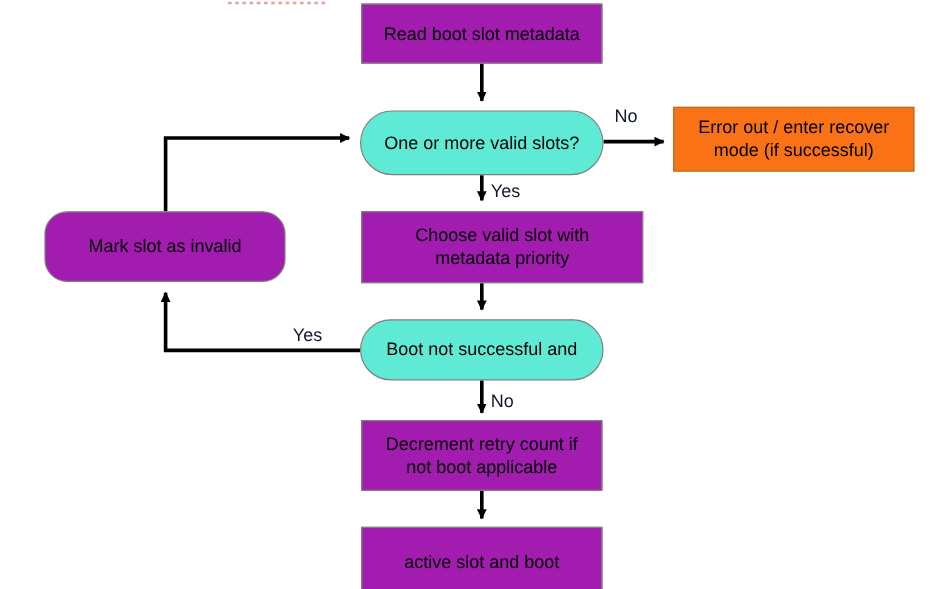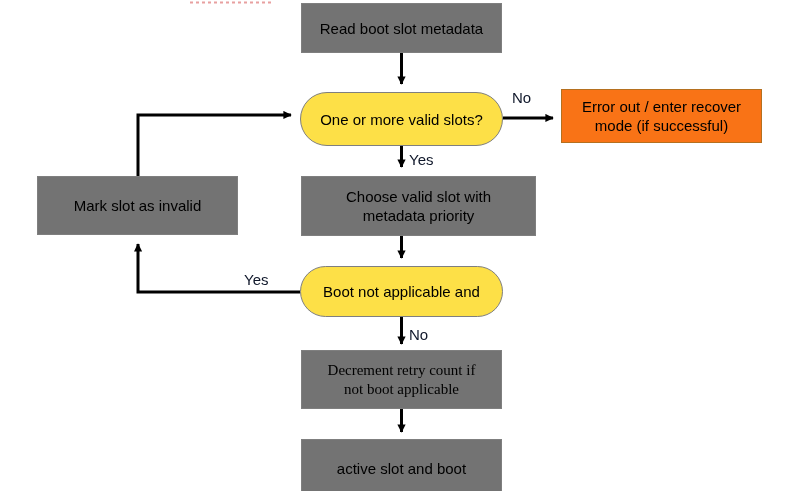--- a/index.html
+++ b/index.html
@@ -29,25 +29,25 @@
     align-items: center;
     justify-content: center;
     text-align: center;
     font-family: "Liberation Sans", sans-serif;
     font-size: 15px;
     line-height: 19px;
     color: #000000;
     z-index: 3;
   }
   .proc {
-    background: #737373;
+    background: #a21caf;
     border: 1px solid #7f7f7f;
   }
   .decision {
-    background: #fde047;
+    background: #5eead4;
     border: 1px solid #7f7f7f;
     border-radius: 999px;
   }
   .terminal {
     background: #f97316;
     border: 1px solid #b5701f;
   }
   .edge-label {
     position: absolute;
     font-family: "Liberation Sans", sans-serif;
@@ -96,34 +96,34 @@
 
   <div class="node decision" style="left:300px; top:92px; width:203px; height:54px;">
     <span>One or more valid slots?</span>
   </div>
 
   <div class="node terminal" style="left:561px; top:89px; width:201px; height:54px; flex-direction:column;">
     <span>Error out / enter recover</span>
     <span>mode (if successful)</span>
   </div>
 
-  <div class="node proc" style="left:37px; top:176px; width:201px; height:59px;">
+  <div class="node proc" style="left:37px; top:176px; width:201px; height:59px;border-radius:19px;">
     <span>Mark slot as invalid</span>
   </div>
 
   <div class="node proc" style="left:301px; top:176px; width:235px; height:60px; flex-direction:column;">
     <span>Choose valid slot with</span>
     <span>metadata priority</span>
   </div>
 
   <div class="node decision" style="left:300px; top:266px; width:203px; height:51px; flex-direction:column;">
-    <span>Boot not applicable and</span>
+    <span>Boot not successful and</span>
   </div>
 
-  <div class="node proc" style="left:301px; top:350px; width:201px; height:59px; flex-direction:column;font-family:Liberation Serif, serif;">
+  <div class="node proc" style="left:301px; top:350px; width:201px; height:59px; flex-direction:column;">
     <span>Decrement retry count if</span>
     <span>not boot applicable</span>
   </div>
 
   <div class="node proc" style="left:301px; top:439px; width:201px; height:59px; flex-direction:column;">
     <span>active slot and boot</span>
   </div>
 
   <div class="edge-label" style="left:512px; top:89px;">No</div>
 

